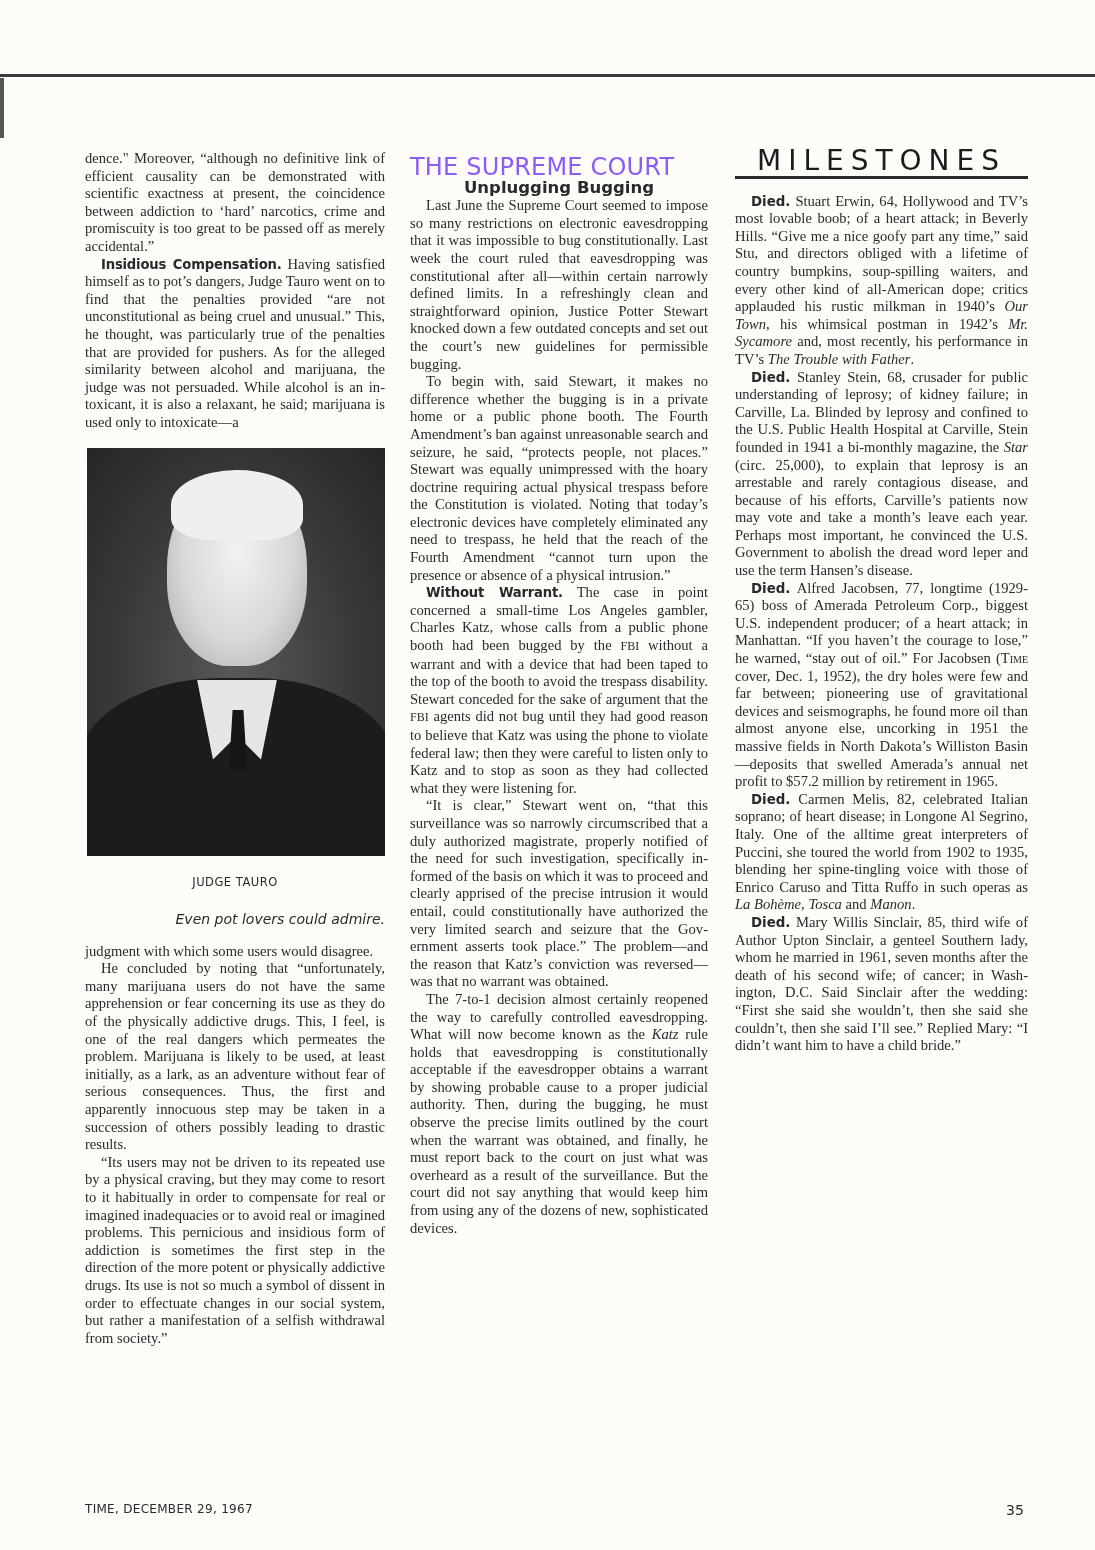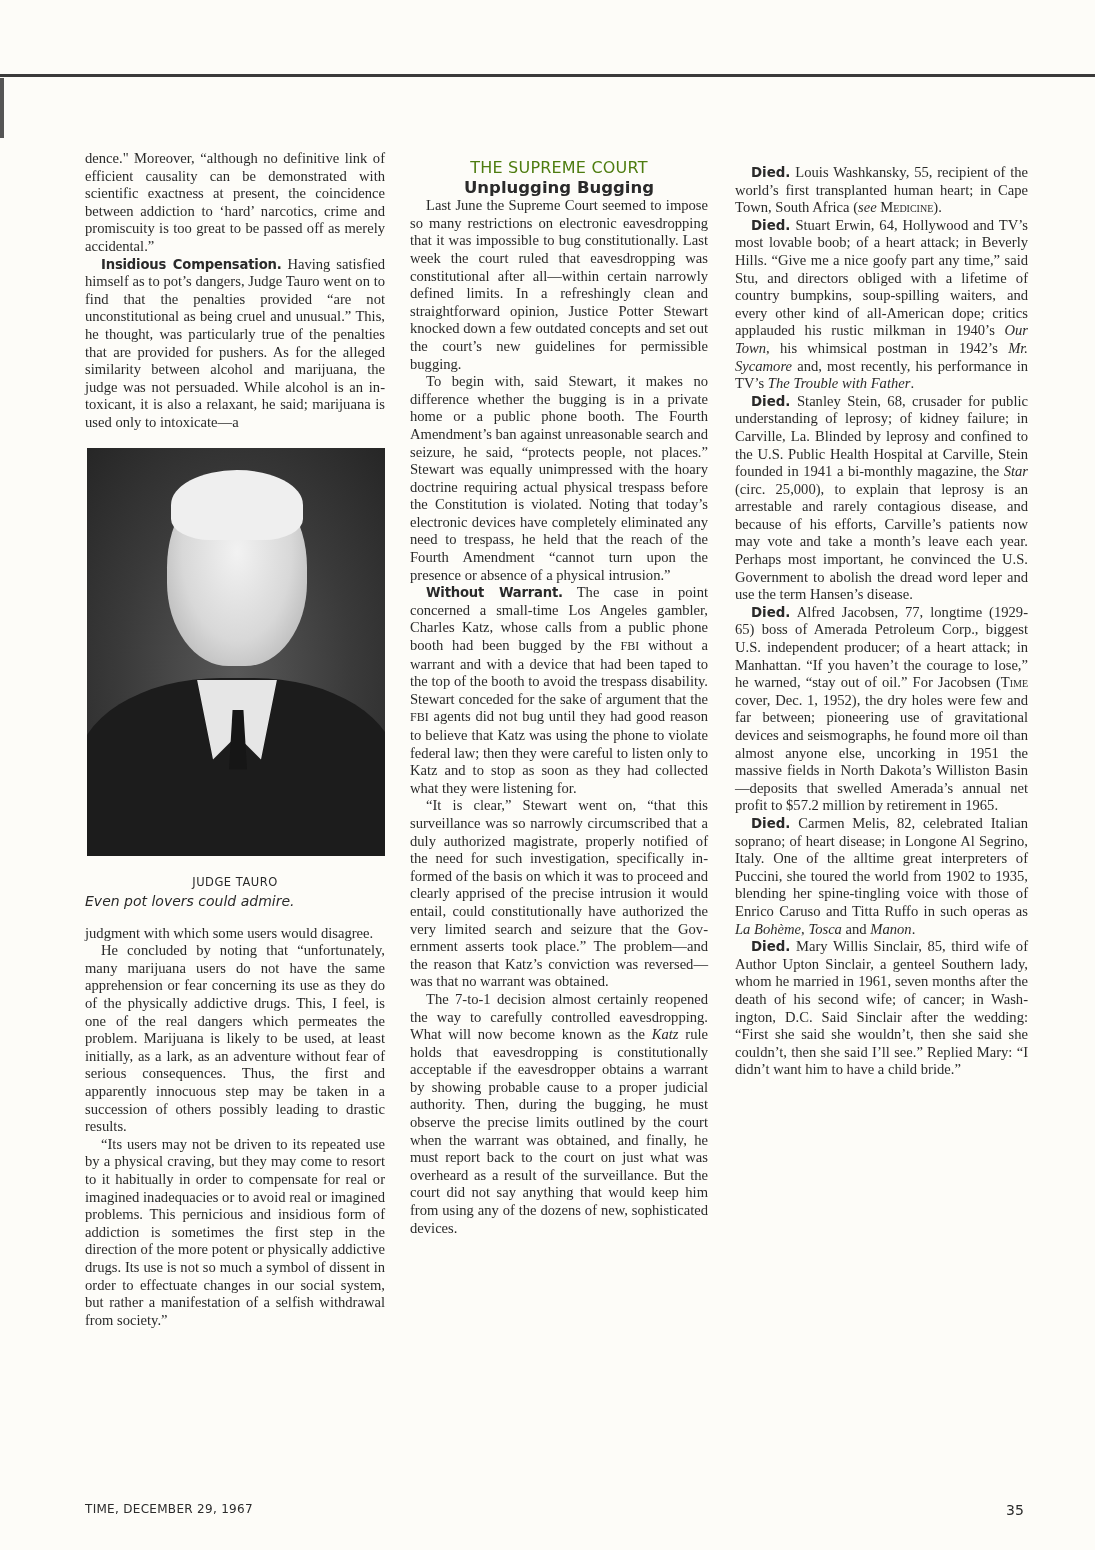--- a/index.html
+++ b/index.html
@@ -25,22 +25,22 @@
   .col p.indent { text-indent: 16px; }
   #col1 { left: 85px; width: 300px; }
   #col2 { left: 410px; width: 298px; }
   #col3 { left: 735px; width: 293px; }
   .subhead {
     font-family: "DejaVu Sans", "Liberation Sans", sans-serif;
     font-weight: bold; font-size: 13.2px; letter-spacing: -0.2px; margin-top: 40px;
   }
   .section-title {
     font-family: "DejaVu Sans", "Liberation Sans", sans-serif;
-    font-size: 16px; text-align: center; margin: 9px 0 2px 0; letter-spacing: 0.2px;
-    color: #4d7c0f;
+    font-size: 24px; text-align: left; margin: 9px 0 2px 0; letter-spacing: 0.2px;
+    color: #8b5cf6;
   }
   .article-head {
     font-family: "DejaVu Sans", "Liberation Sans", sans-serif;
     font-size: 16.5px; font-weight: bold; margin: 0 0 1px 0; color: #2a2a2a;
     text-align: center;
   }
   .milestones-title {
     font-family: "DejaVu Sans", "Liberation Sans", sans-serif;
     font-size: 28px; letter-spacing: 7px; text-align: center; color: #1c1c1c;
     margin: 2px 0 0 0; padding-bottom: 6px; border-bottom: 3px solid #2a2a2a;
@@ -78,21 +78,21 @@
   .photo .tie {
     position: absolute; left: 142px; top: 262px; width: 18px; height: 60px;
     background: #161616; clip-path: polygon(20% 0, 80% 0, 100% 100%, 0 100%);
   }
   .caption-name {
     font-family: "DejaVu Sans", "Liberation Sans", sans-serif; font-size: 11.5px;
     text-align: center; letter-spacing: 0.5px; margin-top: 18px;
   }
   .caption-text {
     font-family: "DejaVu Sans", "Liberation Sans", sans-serif; font-style: italic;
-    font-size: 14px; text-align: left; margin: 2px 0 14px 0;
+    font-size: 14px; text-align: right; margin: 20px 0 14px 0;
   }
   .footer-left {
     position: absolute; left: 85px; top: 1502px;
     font-family: "DejaVu Sans", "Liberation Sans", sans-serif; font-size: 12px;
     letter-spacing: 0.3px;
   }
   .footer-right {
     position: absolute; left: 1006px; top: 1502px;
     font-family: "DejaVu Sans", "Liberation Sans", sans-serif; font-size: 14px;
   }
@@ -124,22 +124,22 @@
   <div class="section-title">THE SUPREME COURT</div>
   <div class="article-head">Unplugging Bugging</div>
   <p class="indent">Last June the Supreme Court seemed to impose so many restrictions on elec­tronic eavesdropping that it was im­possible to bug constitutionally. Last week the court ruled that eavesdropping was constitutional after all—within cer­tain narrowly defined limits. In a re­freshingly clean and straightforward opinion, Justice Potter Stewart knocked down a few outdated concepts and set out the court’s new guidelines for per­missible bugging.</p>
   <p class="indent">To begin with, said Stewart, it makes no difference whether the bugging is in a private home or a public phone booth. The Fourth Amendment’s ban against unreasonable search and seizure, he said, “protects people, not places.” Stewart was equally unimpressed with the hoary doctrine requiring actual physical tres­pass before the Constitution is violated. Noting that today’s electronic devices have completely eliminated any need to trespass, he held that the reach of the Fourth Amendment “cannot turn upon the presence or absence of a physi­cal intrusion.”</p>
   <p class="indent"><span class="subhead">Without Warrant.</span><span> The case in point concerned a small-time Los Angeles gambler, Charles Katz, whose calls from a public phone booth had been bugged by the </span><span class="sc" style="font-size:12px">FBI</span><span> without a warrant and with a device that had been taped to the top of the booth to avoid the trespass dis­ability. Stewart conceded for the sake of argument that the </span><span class="sc" style="font-size:12px">FBI</span><span> agents did not bug until they had good reason to be­lieve that Katz was using the phone to violate federal law; then they were care­ful to listen only to Katz and to stop as soon as they had collected what they were listening for.</span></p>
   <p class="indent">“It is clear,” Stewart went on, “that this surveillance was so narrowly cir­cumscribed that a duly authorized mag­istrate, properly notified of the need for such investigation, specifically in­formed of the basis on which it was to proceed and clearly apprised of the pre­cise intrusion it would entail, could con­stitutionally have authorized the very limited search and seizure that the Gov­ernment asserts took place.” The prob­lem—and the reason that Katz’s convic­tion was reversed—was that no warrant was obtained.</p>
   <p class="indent"><span>The 7-to-1 decision almost certainly reopened the way to carefully controlled eavesdropping. What will now become known as the </span><i>Katz</i><span> rule holds that eaves­dropping is constitutionally acceptable if the eavesdropper obtains a warrant by showing probable cause to a proper judicial authority. Then, during the bug­ging, he must observe the precise limits outlined by the court when the warrant was obtained, and finally, he must re­port back to the court on just what was overheard as a result of the sur­veillance. But the court did not say anything that would keep him from using any of the dozens of new, so­phisticated devices.</span></p>
 </div>
 
 <div id="col3" class="col">
+  <div class="milestones-title">MILESTONES</div>
 
-  <p class="indent ms-entry"><span class="died">Died.</span><span> Louis Washkansky, 55, recip­ient of the world’s first transplanted human heart; in Cape Town, South Af­rica (</span><i>see</i><span class="sc"> Medicine</span><span>).</span></p>
 
 
   <p class="indent ms-entry"><span class="died">Died.</span><span> Stuart Erwin, 64, Hollywood and TV’s most lovable boob; of a heart attack; in Beverly Hills. “Give me a nice goofy part any time,” said Stu, and directors obliged with a lifetime of country bumpkins, soup-spilling waiters, and every other kind of all-American dope; critics applauded his rustic milk­man in 1940’s </span><i>Our Town</i><span>, his whimsi­cal postman in 1942’s </span><i>Mr. Sycamore</i><span> and, most recently, his performance in TV’s </span><i>The Trouble with Father</i><span>.</span></p>
 
   <p class="indent ms-entry"><span class="died">Died.</span><span> Stanley Stein, 68, crusader for public understanding of leprosy; of kid­ney failure; in Carville, La.  Blinded by leprosy and confined to the U.S. Pub­lic Health Hospital at Carville, Stein founded in 1941 a bi-monthly maga­zine, the </span><i>Star</i><span> (circ. 25,000), to explain that leprosy is an arrestable and rarely contagious disease, and because of his efforts, Carville’s patients now may vote and take a month’s leave each year. Perhaps most important, he convinced the U.S. Government to abolish the dread word leper and use the term Han­sen’s disease.</span></p>
 
   <p class="indent ms-entry"><span class="died">Died.</span><span> Alfred Jacobsen, 77, longtime (1929-65) boss of Amerada Petroleum Corp., biggest U.S. independent produc­er; of a heart attack; in Manhattan. “If you haven’t the courage to lose,” he warned, “stay out of oil.” For Jacobsen (</span><span class="sc">Time</span><span> cover, Dec. 1, 1952), the dry holes were few and far between; pi­oneering use of gravitational devices and seismographs, he found more oil than almost anyone else, uncorking in 1951 the massive fields in North Dako­ta’s Williston Basin—deposits that swelled Amerada’s annual net profit to $57.2 million by retirement in 1965.</span></p>
 
   <p class="indent ms-entry"><span class="died">Died.</span><span> Carmen Melis, 82, celebrated Italian soprano; of heart disease; in Lon­gone Al Segrino, Italy. One of the alltime great interpreters of Puccini, she toured the world from 1902 to 1935, blending her spine-tingling voice with those of Enrico Caruso and Titta Ruf­fo in such operas as </span><i>La Bohème</i><span>, </span><i>Tosca</i><span> and </span><i>Manon</i><span>.</span></p>
 

